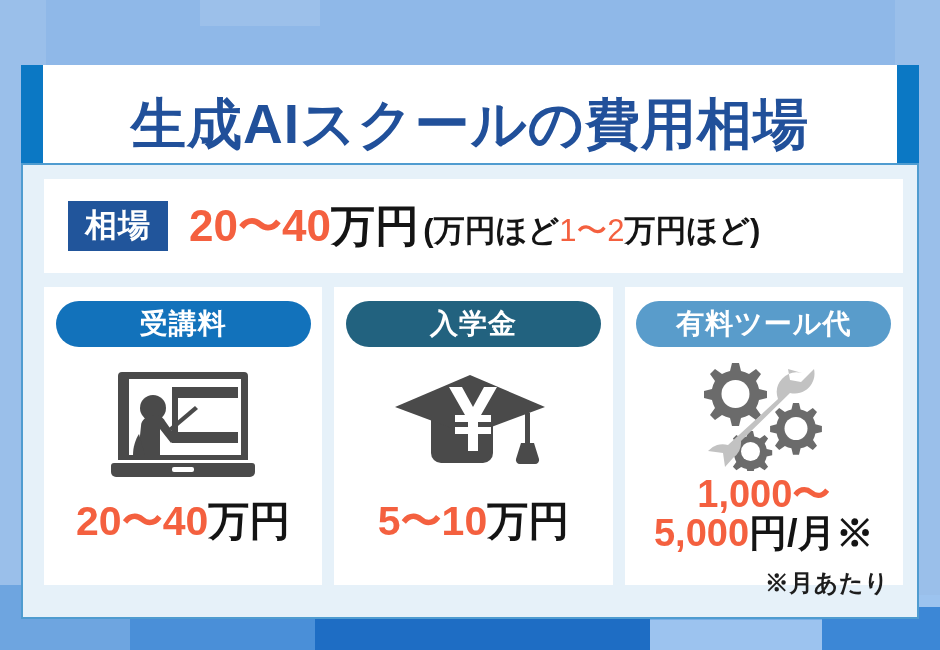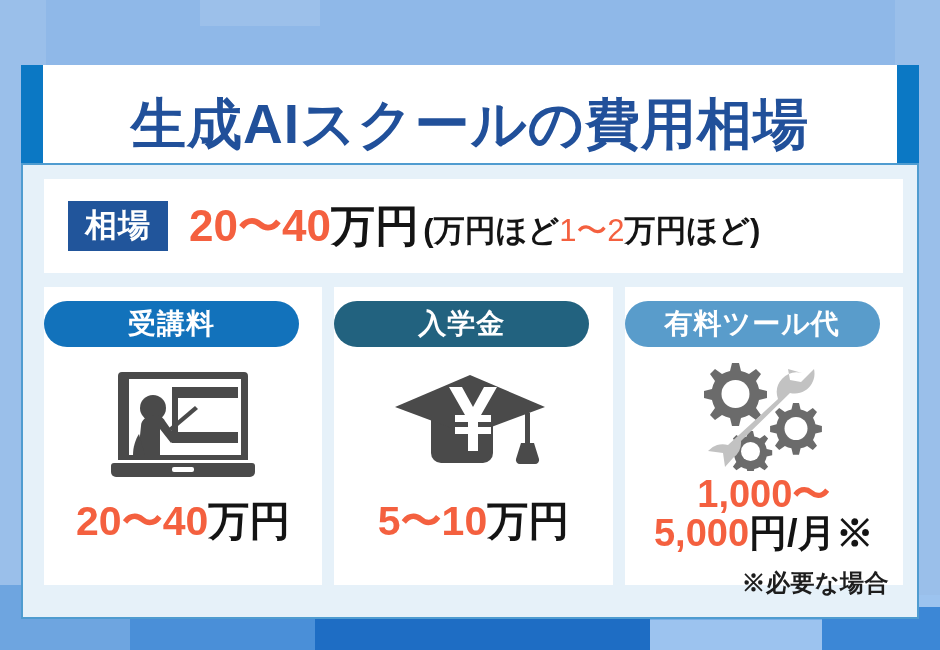--- a/index.html
+++ b/index.html
@@ -95,20 +95,21 @@
     display:flex;
     gap:12px;
     margin-top:14px;
   }
   .card {
     flex:1 1 0;
     background:#ffffff;
     height:298px;
     display:flex;
     flex-direction:column;
+    align-items:center;
     padding-top:14px;
     position:relative;
   }
   .pill {
     width:255px; height:46px;
     border-radius:23px;
     color:#ffffff;
     font-size:28px; font-weight:bold;
     letter-spacing:1px;
     display:flex; align-items:center; justify-content:center;
@@ -270,16 +271,16 @@
             <span class="pr-orange-sm">1,000〜</span>
           </div>
           <div>
             <span class="pr-orange-sm">5,000</span><span class="pr-black-sm">円/月※</span>
           </div>
         </div>
       </div>
 
     </div>
 
-    <div id="footnote">※必要な場合</div>
+    <div id="footnote">※月あたり</div>
 
   </div>
 </div>
 
 </body></html>

